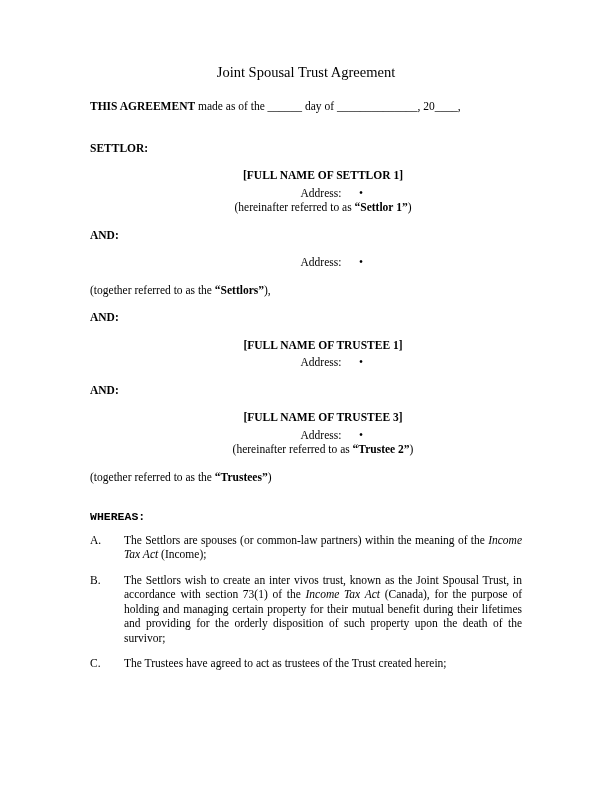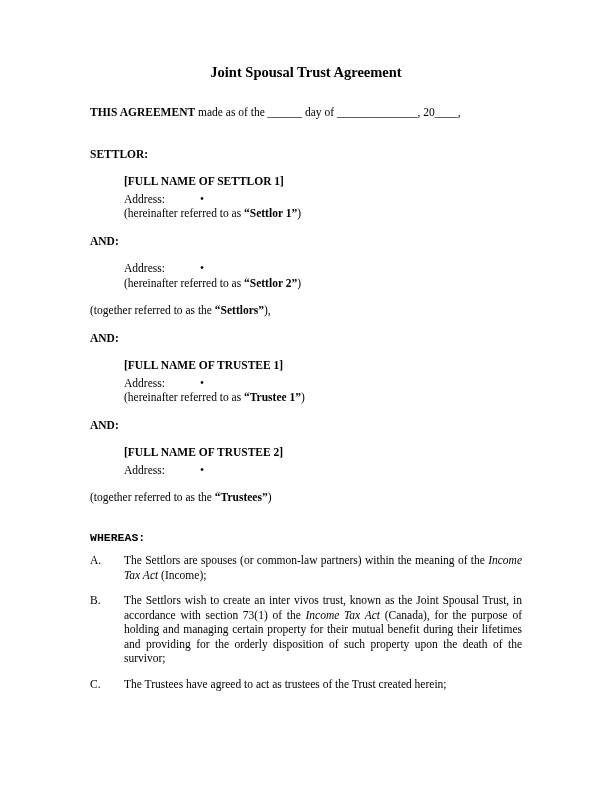--- a/index.html
+++ b/index.html
@@ -14,27 +14,27 @@
     font-family: "Liberation Serif", serif;
     font-size: 11.5px;
     line-height: 14.5px;
     color: #000000;
     overflow: hidden;
   }
   p { margin: 0; }
   .title {
     font-size: 14.5px;
     line-height: 17px;
-    font-weight: bold;
+    font-weight: normal;
     text-align: center;
-    margin: 0 0 24px 0;
+    margin: 0 0 18px 0;
   }
   .intro { margin-bottom: 27px; }
   .section-label { font-weight: bold; margin-bottom: 13px; }
-  .party { margin-left: 34px; margin-bottom: 13px; }
+  .party { margin-left: 34px; margin-bottom: 13px; text-align: center; }
   .party-name { font-weight: bold; margin-bottom: 3px; }
   .addr-label { display: inline-block; width: 76px; }
   .together { margin-bottom: 13px; }
   .together-last { margin-bottom: 26px; }
   .whereas { font-weight: bold; margin-bottom: 8px; font-family: Liberation Mono, monospace; }
   .recital { display: flex; margin-bottom: 11px; }
   .recital-label { width: 34px; flex: 0 0 34px; }
   .recital-body { flex: 1 1 auto; text-align: justify; }
   b { font-weight: bold; }
   i { font-style: italic; }
@@ -53,38 +53,37 @@
   <div class="party">
     <p class="party-name">[FULL NAME OF SETTLOR 1]</p>
     <p class="party-address"><span class="addr-label">Address:</span><span>•</span></p>
     <p class="party-ref"><span>(hereinafter referred to as </span><b>“Settlor 1”</b><span>)</span></p>
   </div>
 
   <p class="section-label">AND:</p>
 
   <div class="party">
     <p class="party-address"><span class="addr-label">Address:</span><span>•</span></p>
-    <p class="party-ref"><span>(hereinafter referred to as </span><b>“Settlor 2”</b><span>)</span></p>
   </div>
 
   <p class="together"><span>(together referred to as the </span><b>“Settlors”</b><span>),</span></p>
 
   <p class="section-label">AND:</p>
 
   <div class="party">
     <p class="party-name">[FULL NAME OF TRUSTEE 1]</p>
     <p class="party-address"><span class="addr-label">Address:</span><span>•</span></p>
-    <p class="party-ref"><span>(hereinafter referred to as </span><b>“Trustee 1”</b><span>)</span></p>
   </div>
 
   <p class="section-label">AND:</p>
 
   <div class="party">
-    <p class="party-name">[FULL NAME OF TRUSTEE 2]</p>
+    <p class="party-name">[FULL NAME OF TRUSTEE 3]</p>
     <p class="party-address"><span class="addr-label">Address:</span><span>•</span></p>
+    <p class="party-ref"><span>(hereinafter referred to as </span><b>“Trustee 2”</b><span>)</span></p>
   </div>
 
   <p class="together together-last"><span>(together referred to as the </span><b>“Trustees”</b><span>)</span></p>
 
   <p class="whereas">WHEREAS:</p>
 
   <div class="recital">
     <span class="recital-label">A.</span>
     <span class="recital-body"><span>The Settlors are spouses (or common-law partners) within the meaning of the </span><i>Income Tax Act</i><span> (Income);</span></span>
   </div>

